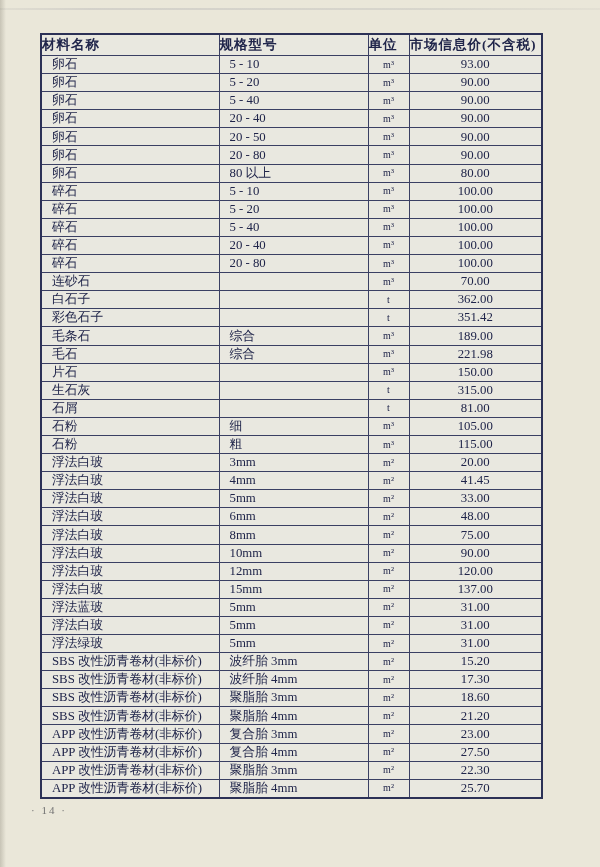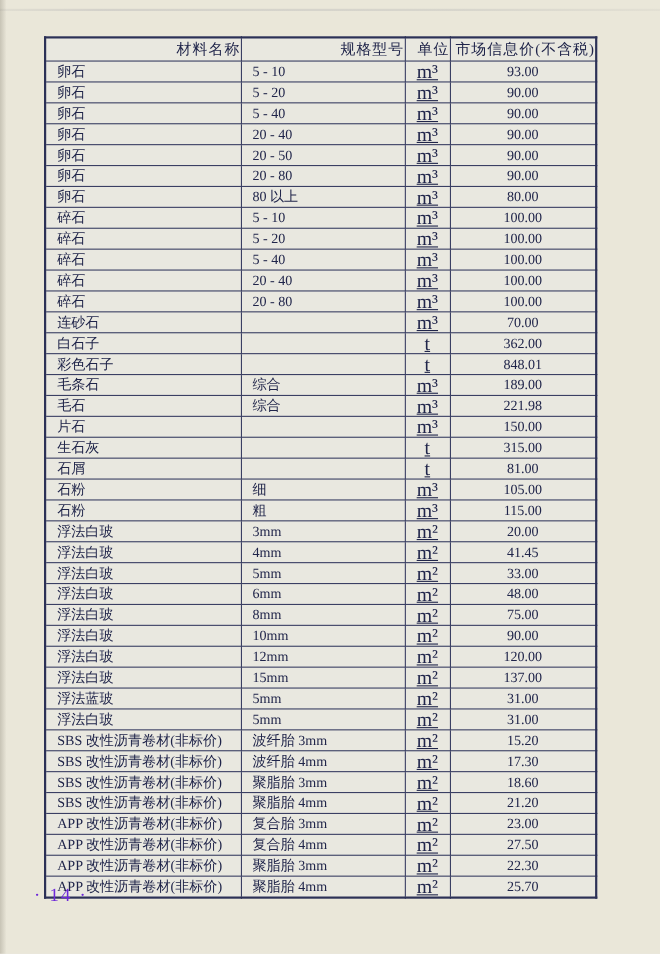--- a/index.html
+++ b/index.html
@@ -39,25 +39,25 @@
     table-layout: fixed;
     background: #e9e8e0;
   }
   .price-table, .price-table th, .price-table td {
     border: 1px solid #3a3f63;
   }
   .price-table {
     border: 2px solid #2c3156;
   }
   .price-table th {
-    font-weight: normal;
+    font-weight: bold;
     font-size: 13.5px;
     height: 20px;
     line-height: 1;
-    text-align: right;
+    text-align: left;
     padding: 0;
     letter-spacing: 1px;
   }
   .price-table td {
     font-size: 12.8px;
     height: 17.1px;
     line-height: 1;
     padding: 0;
     white-space: nowrap;
     overflow: hidden;
@@ -66,28 +66,28 @@
   .price-table td:nth-child(2) {
     text-align: left;
     padding-left: 10px;
     position: relative;
   }
   .price-table td:nth-child(3),
   .price-table td:nth-child(4) {
     text-align: center;
   }
   
-  .price-table td:nth-child(3) { font-size: 18px; text-decoration: underline; }
+  .price-table td:nth-child(3) { font-size: 10px; }
   .page-number {
     position: absolute;
     left: 31px;
     top: 804px;
-    font-size: 17px;
+    font-size: 11px;
     letter-spacing: 2px;
-    color: #6d28d9;
+    color: #737373;
   }
 </style>
 </head>
 <body>
 
 <div class="scan-top-line"></div>
 <div class="scan-left-shade"></div>
 
 <table class="price-table">
   <colgroup>
@@ -186,21 +186,21 @@
       <tr>
         <td><span>白石子</span></td>
         <td><span></span></td>
         <td><span>t</span></td>
         <td><span>362.00</span></td>
       </tr>
       <tr>
         <td><span>彩色石子</span></td>
         <td><span></span></td>
         <td><span>t</span></td>
-        <td><span>848.01</span></td>
+        <td><span>351.42</span></td>
       </tr>
       <tr>
         <td><span>毛条石</span></td>
         <td><span>综合</span></td>
         <td><span>m³</span></td>
         <td><span>189.00</span></td>
       </tr>
       <tr>
         <td><span>毛石</span></td>
         <td><span>综合</span></td>
@@ -286,20 +286,26 @@
         <td><span>137.00</span></td>
       </tr>
       <tr>
         <td><span>浮法蓝玻</span></td>
         <td><span>5mm</span></td>
         <td><span>m²</span></td>
         <td><span>31.00</span></td>
       </tr>
       <tr>
         <td><span>浮法白玻</span></td>
+        <td><span>5mm</span></td>
+        <td><span>m²</span></td>
+        <td><span>31.00</span></td>
+      </tr>
+      <tr>
+        <td><span>浮法绿玻</span></td>
         <td><span>5mm</span></td>
         <td><span>m²</span></td>
         <td><span>31.00</span></td>
       </tr>
       <tr>
         <td><span>SBS 改性沥青卷材(非标价)</span></td>
         <td><span>波纤胎 3mm</span></td>
         <td><span>m²</span></td>
         <td><span>15.20</span></td>
       </tr>

